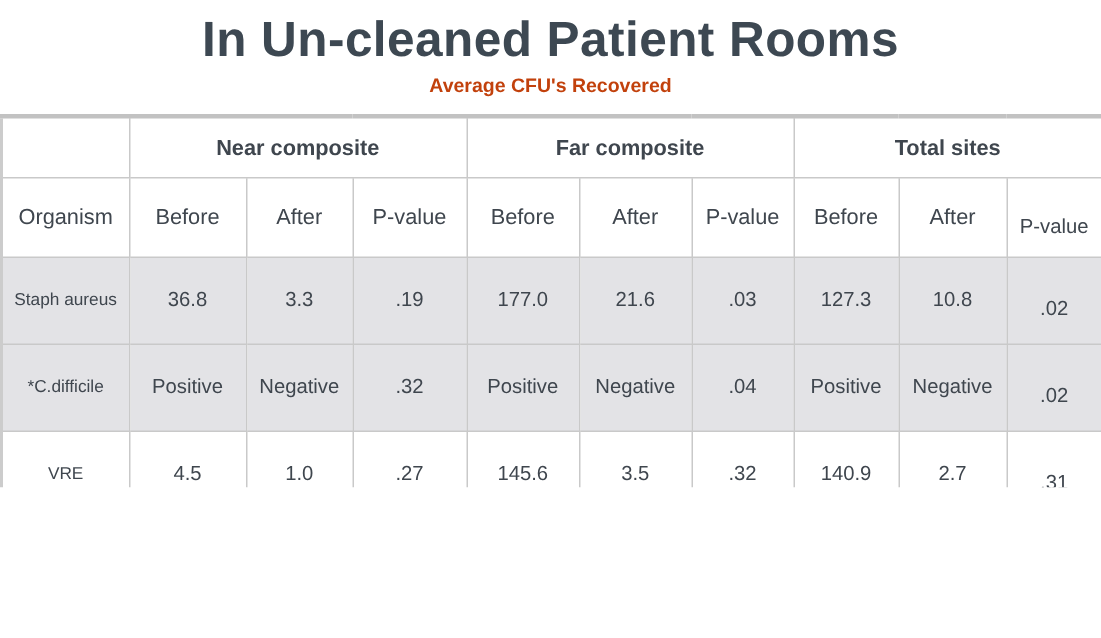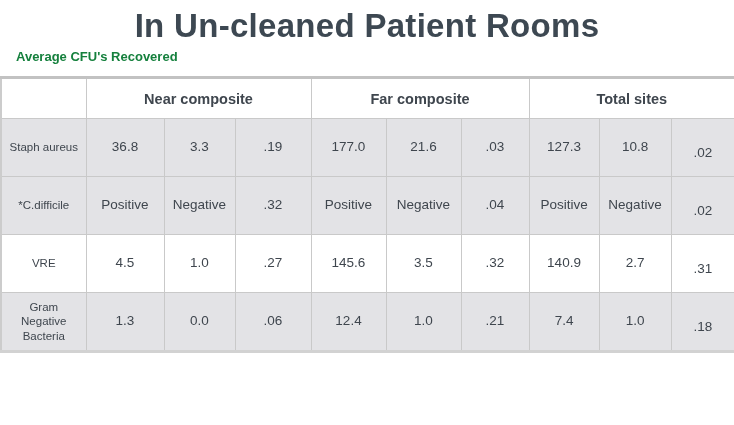--- a/index.html
+++ b/index.html
@@ -1,36 +1,37 @@
 <!DOCTYPE html>
 <html><head>
 <meta charset="utf-8">
 <style>
   html, body { margin: 0; padding: 0; background: #ffffff; }
   .page {
     width: 734px;
-    height: 425px;
+    height: 325px;
     background: #ffffff;
     overflow: hidden;
     font-family: "Liberation Sans", sans-serif;
     box-sizing: border-box;
     padding-top: 5px;
   }
   .title {
     margin: 0;
     text-align: center;
     color: #3d4852;
     font-size: 33px;
     font-weight: 700;
     line-height: 42px;
     letter-spacing: 0.3px;
   }
   .subtitle {
-    margin: 1px 0 0 16px;
-    color: #15803d;
+    margin: 1px 0 0 0;
+    text-align: center;
+    color: #c2410c;
     font-size: 13px;
     font-weight: 700;
     line-height: 18px;
   }
   table.cfu {
     margin-top: 10px;
     width: 734px;
     table-layout: fixed;
     border-collapse: collapse;
     border-top: 3px solid #c2c2c2;
@@ -97,20 +98,32 @@
         <col style="width:72px">
         <col style="width:64px">
     </colgroup>
     <tbody>
       <tr class="group-row">
         <th class="corner-cell"></th>
         <th class="group-label" colspan="3">Near composite</th>
         <th class="group-label" colspan="3">Far composite</th>
         <th class="group-label" colspan="3">Total sites</th>
       </tr>
+      <tr class="subhead-row">
+        <th class="organism-head">Organism</th>
+        <th>Before</th>
+        <th>After</th>
+        <th>P-value</th>
+        <th>Before</th>
+        <th>After</th>
+        <th>P-value</th>
+        <th>Before</th>
+        <th>After</th>
+        <th class="low">P-value</th>
+      </tr>
 
       <tr class="data-row stripe">
         <td class="org">Staph aureus</td>
         <td>36.8</td>
         <td>3.3</td>
         <td>.19</td>
         <td>177.0</td>
         <td>21.6</td>
         <td>.03</td>
         <td>127.3</td>

